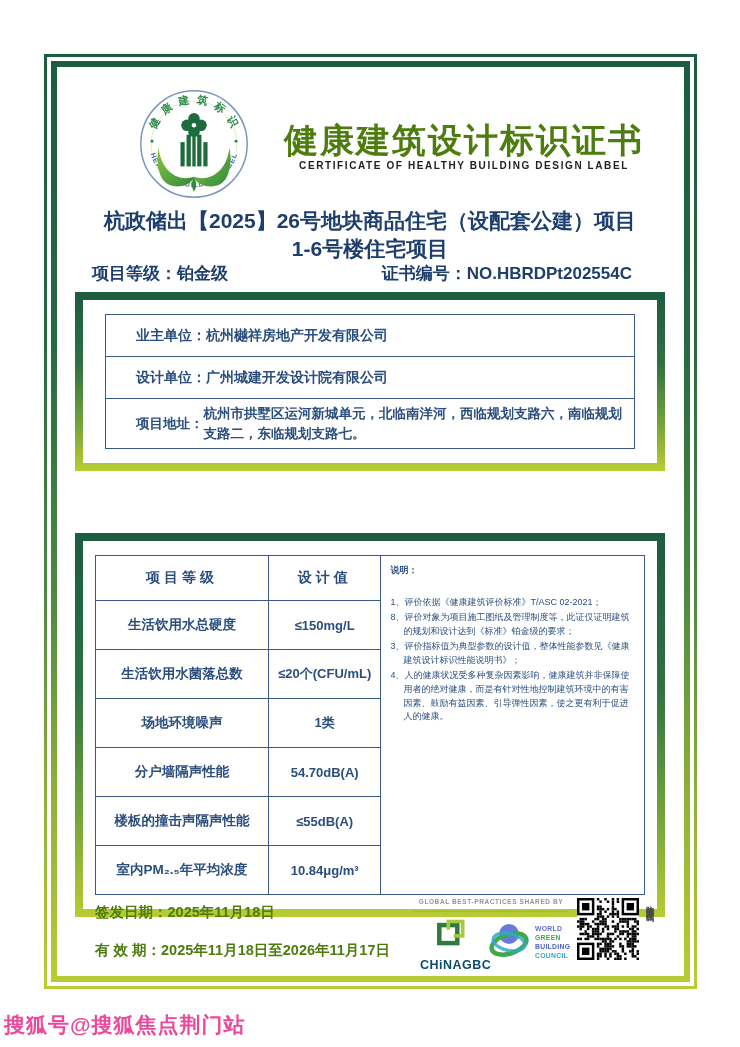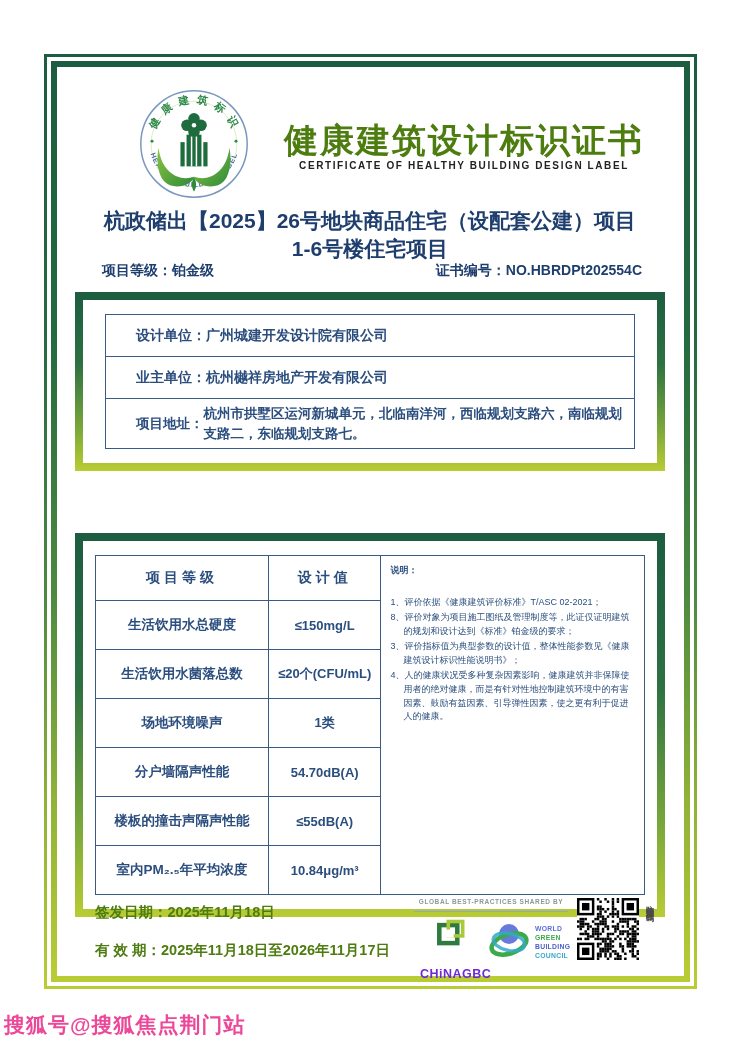--- a/index.html
+++ b/index.html
@@ -30,23 +30,23 @@
   }
   .subtitle{
     position:absolute;left:258px;top:160px;width:412px;text-align:center;
     font-size:10px;font-weight:bold;color:#222;letter-spacing:1.6px;white-space:nowrap;
   }
   .project-name{
     position:absolute;left:60px;top:207px;width:620px;text-align:center;
     font-size:21px;font-weight:bold;color:#1e3e6e;line-height:1.35;
   }
   .meta-row{
-    position:absolute;left:102px;top:262px;width:540px;
+    position:absolute;left:92px;top:262px;width:540px;
     display:flex;justify-content:space-between;
-    font-size:14px;font-weight:bold;color:#1e3e6e;gap:8px;
+    font-size:17px;font-weight:bold;color:#1e3e6e;gap:8px;
   }
 
   
   .panel{
     position:absolute;left:75px;width:590px;box-sizing:border-box;padding:8px;
     background:linear-gradient(180deg,#1c5c40 0%,#2d7142 40%,#79a73a 76%,#b9cc33 100%);
   }
   .panel-inner{background:#fff;padding:14px 22px;}
   #panel-info{top:292px;}
   #panel-metrics{top:533px;}
@@ -75,21 +75,21 @@
 
   
   .issue-block{position:absolute;left:95px;top:903px;font-size:14.5px;font-weight:bold;color:#4d7c0f;}
   .issue-line{margin-bottom:19px;}
   .sharedby{
     position:absolute;left:412px;top:898px;width:158px;text-align:center;
     font-size:6.5px;color:#8a9a93;letter-spacing:.6px;font-weight:bold;white-space:nowrap;
   }
   .sharedby-rule{position:absolute;left:414px;top:911px;width:154px;border-top:1px solid #8fa8cc;}
   .chinagbc{position:absolute;left:420px;top:917px;width:62px;text-align:center;}
-  .chinagbc-text{font-size:12.5px;font-weight:800;color:#6d28d9;letter-spacing:.5px;margin-top:10px;}
+  .chinagbc-text{font-size:12.5px;font-weight:800;color:#0c4a6e;letter-spacing:.5px;margin-top:1px;}
   .wgbc{position:absolute;left:487px;top:919px;display:flex;align-items:center;}
   .wgbc-text{margin-left:4px;font-size:6.8px;font-weight:bold;line-height:1.35;letter-spacing:.3px;}
   .wgbc-l0{color:#5b6fd8}.wgbc-l1{color:#3daa4a}.wgbc-l2{color:#4a5fc4}.wgbc-l3{color:#35a8c8}
   .qr{position:absolute;left:577px;top:898px;width:62px;height:62px;}
   .qr-caption{
     position:absolute;left:643px;top:899px;height:66px;
     writing-mode:vertical-rl;font-size:8px;color:#4a4a4a;letter-spacing:1.5px;font-weight:bold;
   }
 
   
@@ -164,24 +164,24 @@
 <div class="meta-row">
   <span>项目等级：铂金级</span>
   <span>证书编号：NO.HBRDPt202554C</span>
 </div>
 
 <div class="panel" id="panel-info">
   <div class="panel-inner">
     <table class="tbl" id="info-table">
       <tbody>
       <tr class="r2">
-            <td colspan="2">设计单位：广州城建开发设计院有限公司</td>
+            <td colspan="2">业主单位：杭州樾祥房地产开发有限公司</td>
           </tr>
       <tr class="r2">
-            <td colspan="2">业主单位：杭州樾祥房地产开发有限公司</td>
+            <td colspan="2">设计单位：广州城建开发设计院有限公司</td>
           </tr>
       <tr class="r4">
         <td colspan="2">
           <div class="addr-cell">
             <span class="addr-label">项目地址：</span>
             <span class="addr-text">杭州市拱墅区运河新城单元，北临南洋河，西临规划支路六，南临规划支路二，东临规划支路七。</span>
           </div>
         </td>
       </tr>
     </tbody>

